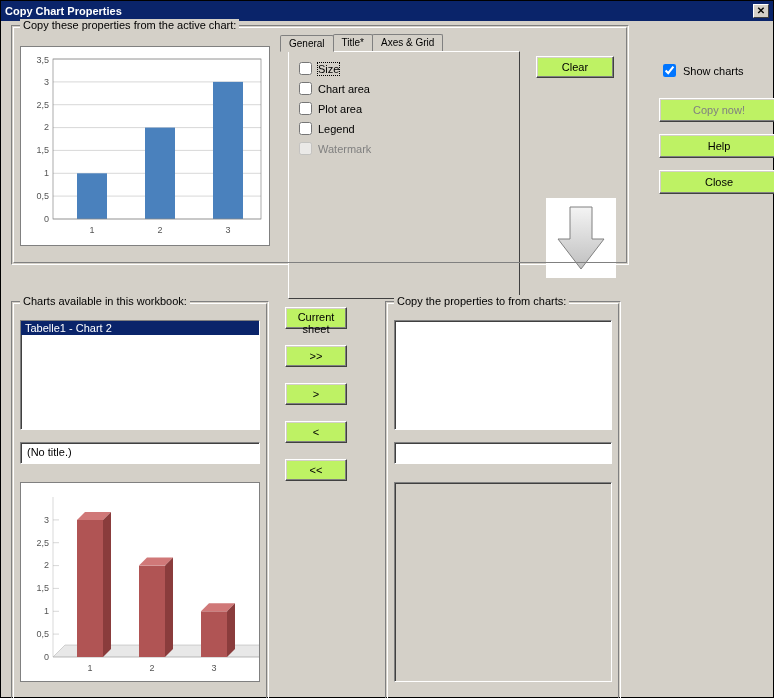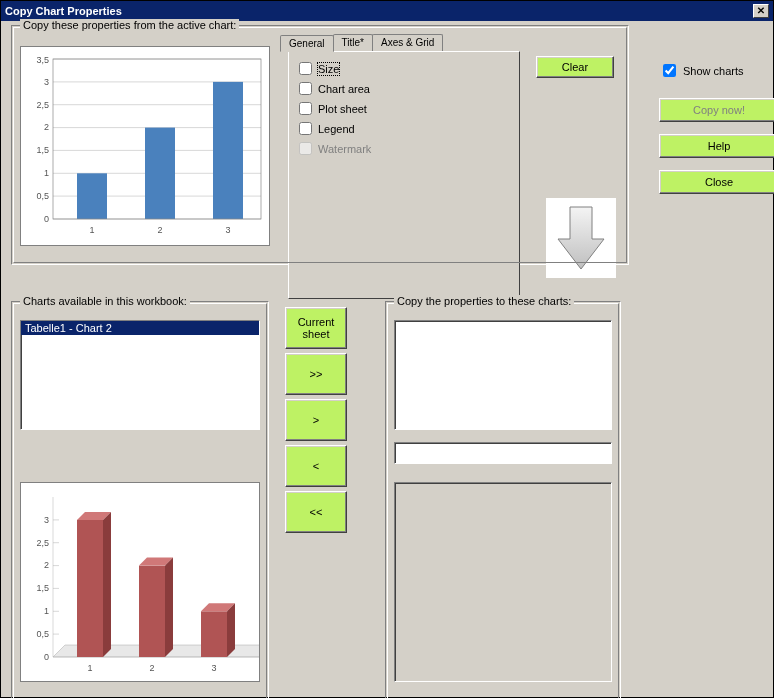--- a/index.html
+++ b/index.html
@@ -186,21 +186,21 @@
     padding:3px 6px;
   }
   .avail-preview {
     position:absolute; left:8px; top:180px; width:240px; height:200px;
     background:#fff; border:1px solid #808080;
   }
   
   .xfer-col {
     position:absolute; left:284px; top:286px; width:62px;
   }
-  .xfer-col .btn { display:block; width:62px; height:42px; margin-bottom:4px; line-height:1.1; }
+  .xfer-col .btn { display:block; width:62px; height:22px; margin-bottom:16px; line-height:1.1; }
   
   .group-target {
     position:absolute; left:384px; top:280px; width:236px; height:402px;
   }
   .target-list {
     position:absolute; left:8px; top:18px; width:218px; height:110px;
   }
   .target-title-box {
     position:absolute; left:8px; top:140px; width:218px; height:22px;
     padding:3px 6px;
@@ -283,21 +283,21 @@
           <div class="prop-row">
             <input type="checkbox" style="">
             <span class="dotted-focus">Size</span>
           </div>
           <div class="prop-row">
             <input type="checkbox" style="">
             <span>Chart area</span>
           </div>
           <div class="prop-row">
             <input type="checkbox" style="">
-            <span>Plot sheet</span>
+            <span>Plot area</span>
           </div>
           <div class="prop-row">
             <input type="checkbox" style="">
             <span>Legend</span>
           </div>
           <div class="prop-row disabled">
             <input type="checkbox" disabled="" style="">
             <span>Watermark</span>
           </div>
         </div>
@@ -326,20 +326,23 @@
       <button class="btn disabled"><span>Copy now!</span></button>
       <button class="btn"><span>Help</span></button>
       <button class="btn"><span>Close</span></button>
     </div>
 
     <div class="group-avail groupbox">
       <span class="groupbox-legend">Charts available in this workbook:</span>
       <div class="listbox avail-list">
         <div class="list-item selected">Tabelle1 - Chart 2</div>
       </div>
+      <div class="listbox title-box">
+        <span>(No title.)</span>
+      </div>
       <div class="avail-preview">
         <svg width="238" height="198" viewBox="0 0 238 198">
           <g transform="translate(32,14)">
 
             <polygon points="0,160 12,148 220,148 208,160" fill="#e8e8e8" stroke="#aaa" stroke-width="0.5"></polygon>
 
             <g stroke="#b0b0b0" stroke-width="0.5">
               <line x1="0" y1="160" x2="0" y2="0"></line>
               <line x1="0" y1="160" x2="208" y2="160"></line>
               <line x1="0" y1="137.1" x2="6" y2="137.1"></line>
@@ -389,20 +392,20 @@
     <div class="xfer-col">
       <button class="btn" style="white-space:pre-line;"><span>Current
 sheet</span></button>
       <button class="btn"><span>&gt;&gt;</span></button>
       <button class="btn"><span>&gt;</span></button>
       <button class="btn"><span>&lt;</span></button>
       <button class="btn"><span>&lt;&lt;</span></button>
     </div>
 
     <div class="group-target groupbox">
-      <span class="groupbox-legend">Copy the properties to these charts:</span>
+      <span class="groupbox-legend">Copy the properties to from charts:</span>
       <div class="listbox target-list"></div>
       <div class="listbox target-title-box"></div>
       <div class="target-preview"></div>
     </div>
 
   </div>
 </div>
 
 </body></html>

